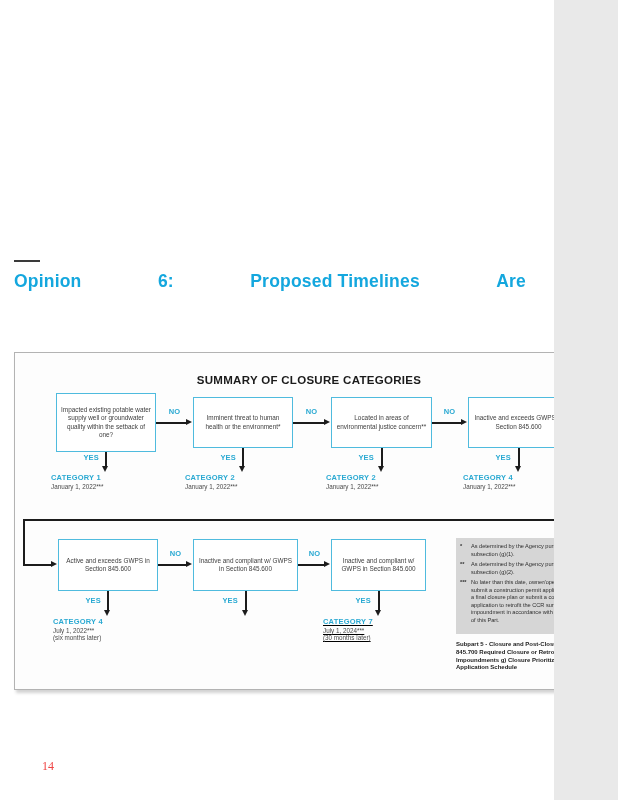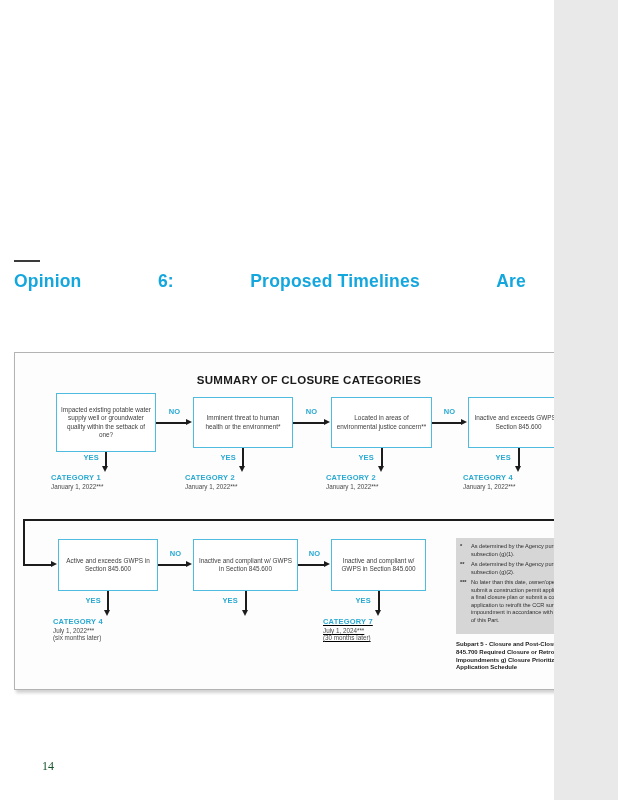--- a/index.html
+++ b/index.html
@@ -39,21 +39,21 @@
   
   .fn-panel{left:441px;top:185px;width:146px;height:96px;background:#D6D6D6;
     box-sizing:border-box;padding:5px 4px 4px 4px;}
   .fn{display:flex;font-size:5.6px;line-height:1.35;color:#2e2e2e;margin-bottom:3px;}
   .fn-marker{width:11px;flex:0 0 11px;font-weight:bold;}
   .fn-text{flex:1;}
   .fig-caption{left:441px;top:288px;width:150px;font-size:6px;font-weight:bold;
     color:#222;line-height:1.3;}
   
   .page-num{left:42px;top:759px;font-family:"Liberation Serif","DejaVu Serif",serif;
-    font-size:12px;color:#14532d;}
+    font-size:12px;color:#ef4444;}
 </style>
 </head>
 <body>
 
 <div class="page">
 
   <div class="abs heading-rule"></div>
   <div class="abs heading">
     <span>Opinion</span>
     <span>6:</span>

